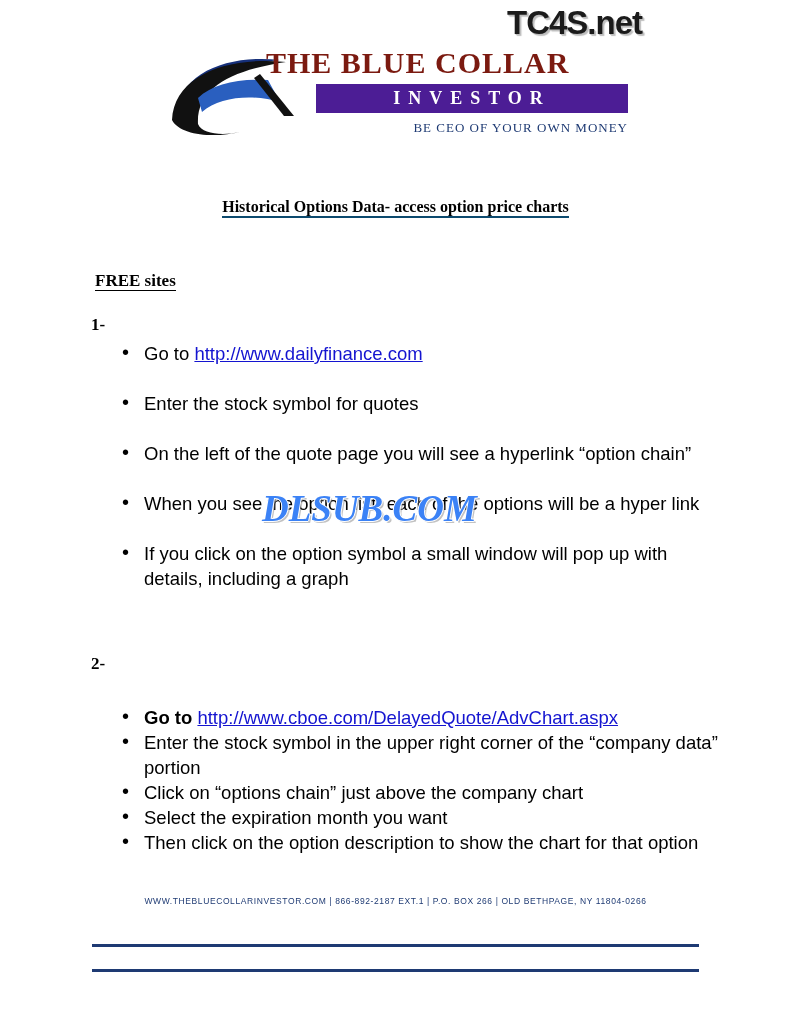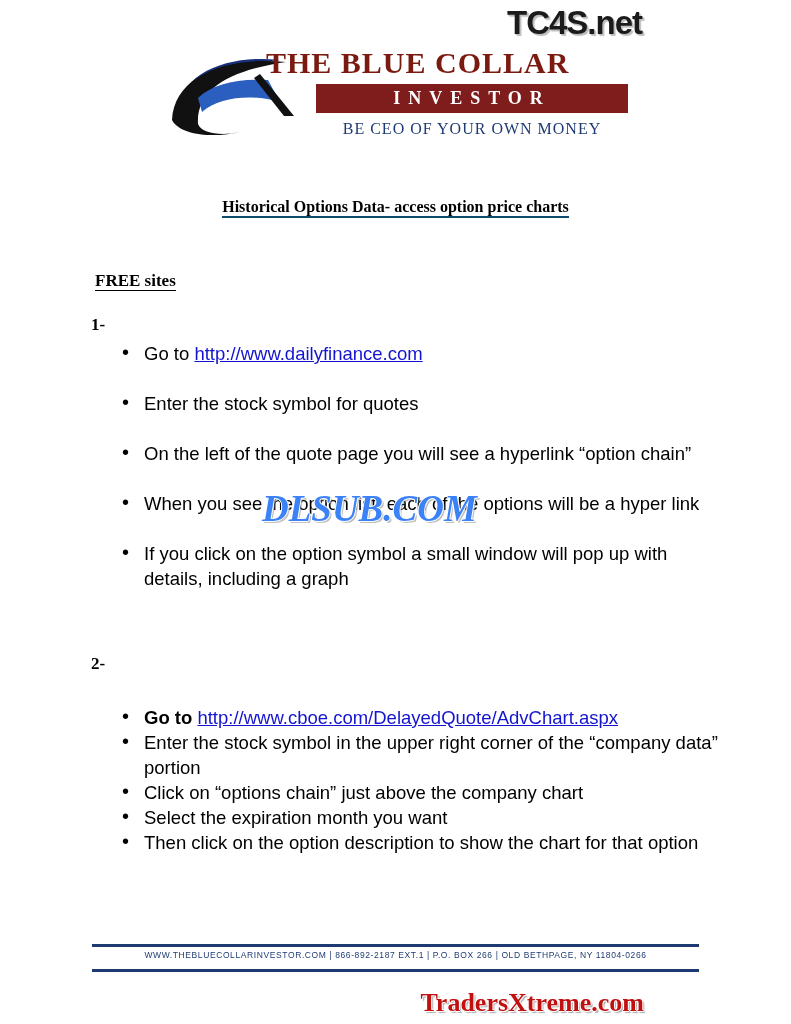--- a/index.html
+++ b/index.html
@@ -65,40 +65,40 @@
     letter-spacing: 1px;
     color: #7b1a10;
     white-space: nowrap;
   }
   .brand-bar {
     position: absolute;
     left: 148px;
     top: 46px;
     width: 312px;
     height: 29px;
-    background: #7f1d1d;
+    background: #4c1d95;
   }
   .brand-bar span {
     display: block;
     text-align: center;
     line-height: 29px;
     font-family: "Liberation Serif", serif;
     font-weight: bold;
     font-size: 18px;
     letter-spacing: 8px;
     color: #ffffff;
   }
   .brand-tag {
     position: absolute;
     left: 148px;
     top: 82px;
     width: 312px;
-    text-align: center;
-    font-family: "Liberation Serif", serif;
-    font-size: 16px;
+    text-align: right;
+    font-family: "Liberation Serif", serif;
+    font-size: 13px;
     letter-spacing: 1px;
     color: #1e3a73;
     white-space: nowrap;
   }
 
   
   .doc-title {
     position: absolute;
     top: 198px;
     left: 0;
@@ -218,21 +218,21 @@
     position: absolute;
     left: 92px;
     top: 969px;
     width: 607px;
     height: 3px;
     background: #1e3a73;
   }
   .footer-text {
     position: absolute;
     left: 92px;
-    top: 950px;
+    top: 896px;
     width: 607px;
     text-align: center;
     font-family: "Liberation Sans", sans-serif;
     font-size: 8.5px;
     letter-spacing: .6px;
     color: #1e3a73;
     white-space: nowrap;
   }
 
   .wm-bottom {
@@ -319,15 +319,14 @@
     </li>
     <li>
       <span>Then click on the option description to show the chart for that option</span>
     </li>
   </ul>
 
   <div class="footer-rule-top"></div>
   <div class="footer-text">WWW.THEBLUECOLLARINVESTOR.COM  |  866-892-2187 EXT.1  |  P.O. BOX 266  |  OLD BETHPAGE, NY 11804-0266</div>
   <div class="footer-rule-bottom"></div>
 
-  <div class="wm-bottom">TradersXtreme.com</div>
 
 </div>
 
 </body></html>

